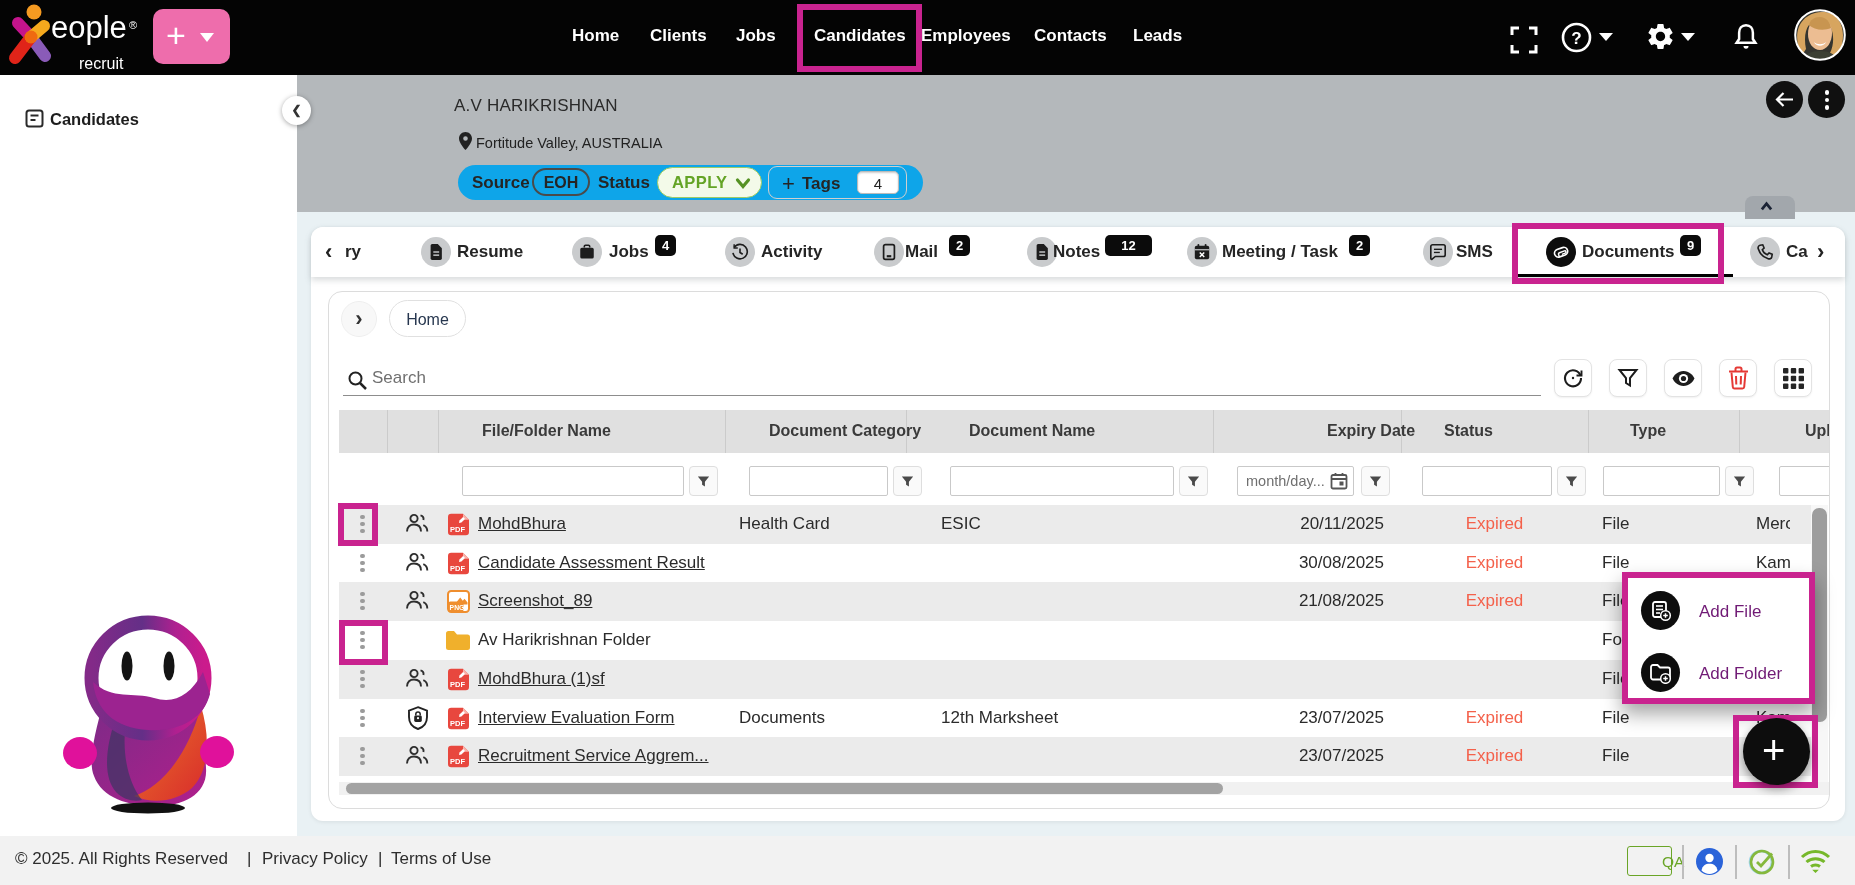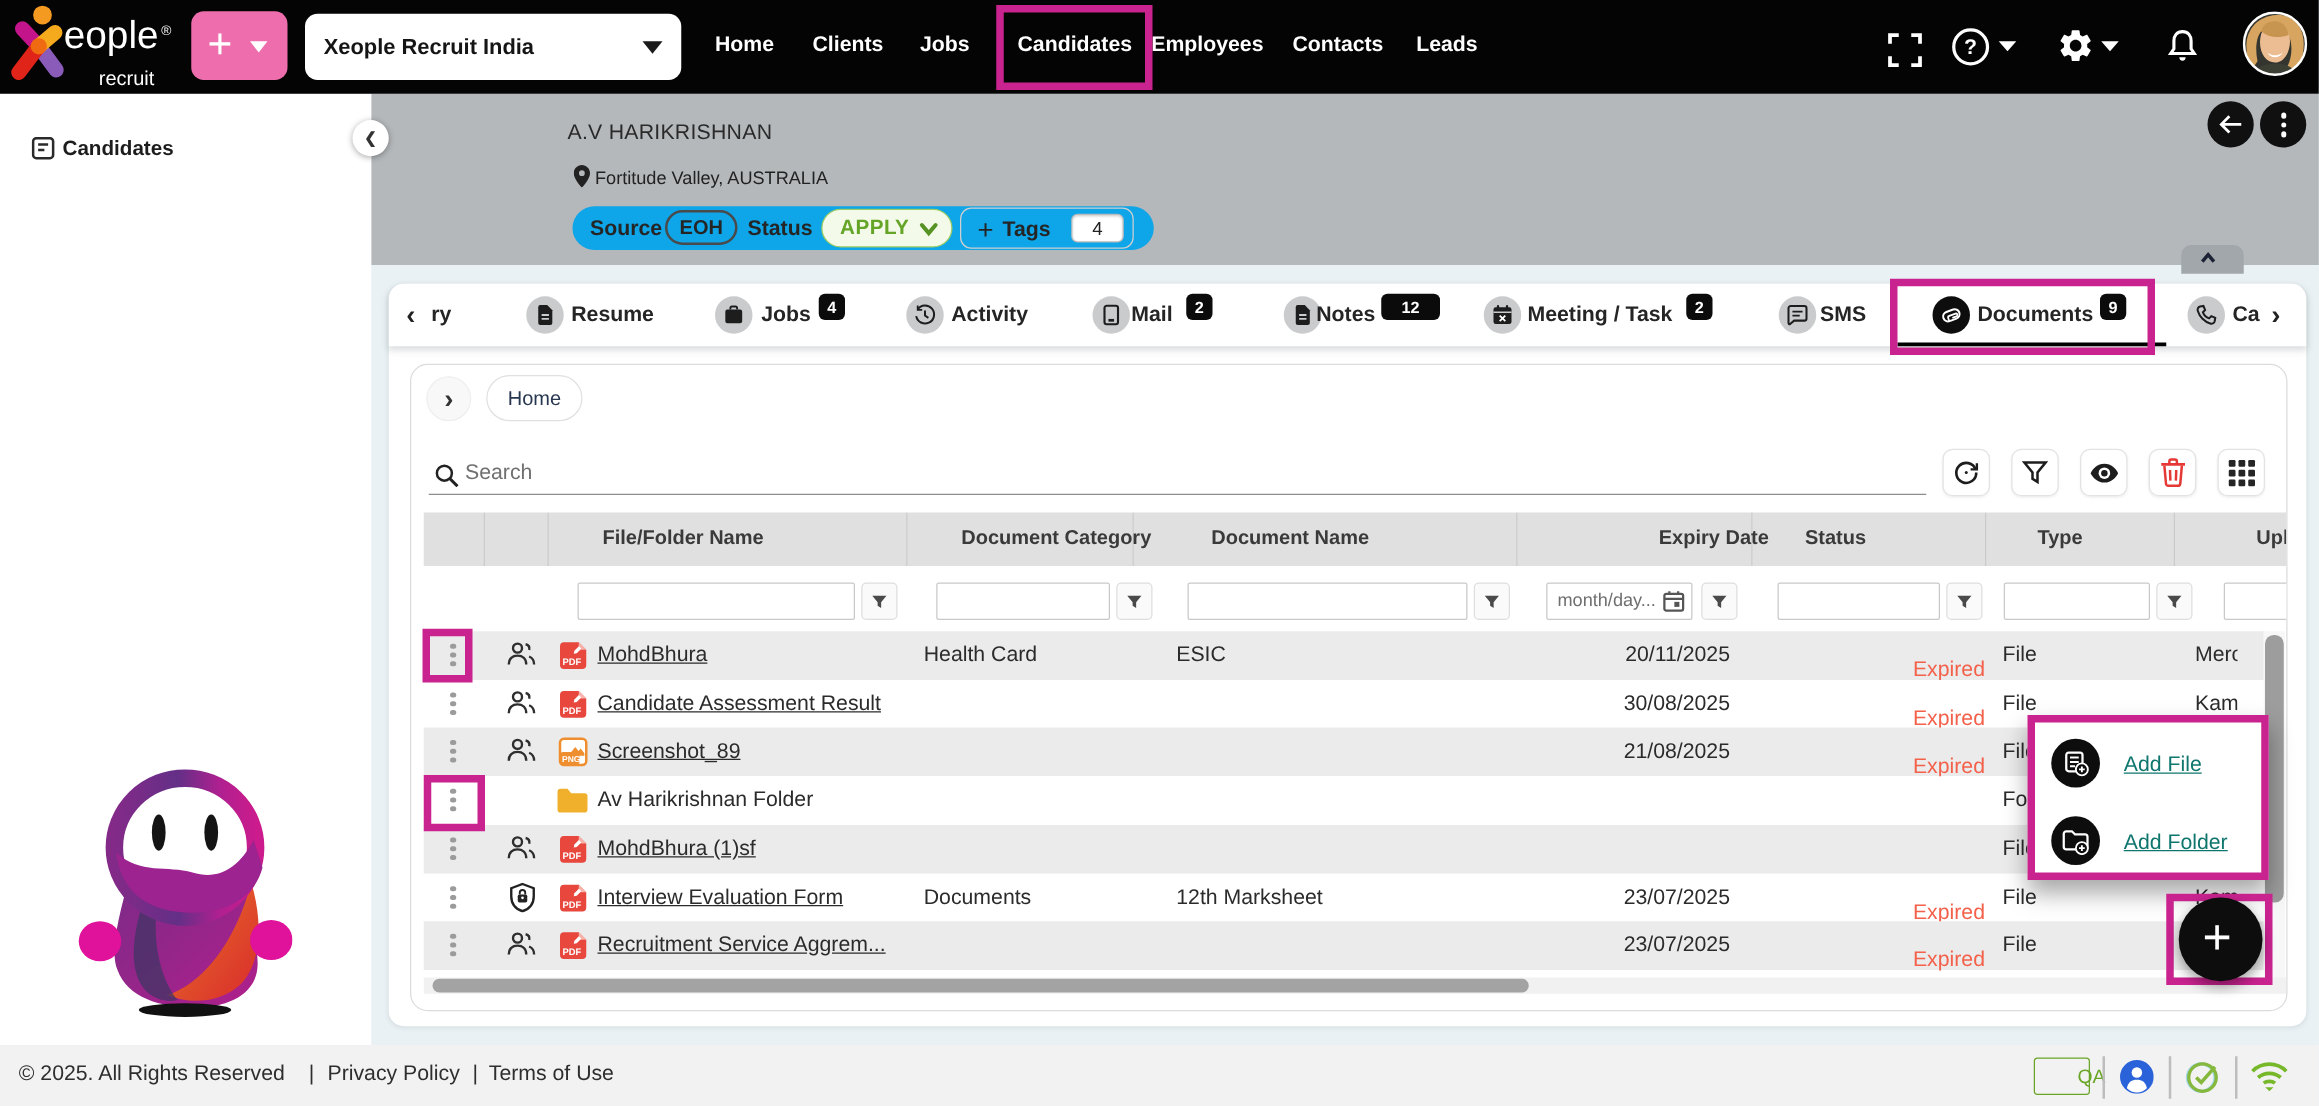--- a/index.html
+++ b/index.html
@@ -66,37 +66,37 @@
 .hlab { position:absolute; top:12px; font-size:16px; font-weight:bold; color:#3a3a3a; white-space:nowrap;margin-left:28px; }
 .hdiv { position:absolute; top:0; width:1px; height:43px; background:#cbcbcb; }
 #tfilter { position:absolute; left:10px; top:161px; width:1490px; height:52px; background:#fff; }
 .fin { position:absolute; top:13px; height:30px; background:#fff; border:1px solid #c9c9c9; border-radius:2px; }
 .fbtn { position:absolute; top:13px; width:29px; height:30px; background:#fafafa; border:1px solid #dedede; border-radius:4px; }
 .trow { position:absolute; left:10px; width:1472px; height:39px; font-size:17px; color:#2b2b2b; }
 .trow .lnk { position:absolute; left:139px; top:9px; text-decoration:underline; white-space:nowrap; }
 .trow .cat { position:absolute; left:400px; top:9px; }
 .trow .dnm { position:absolute; left:602px; top:9px; }
 .trow .exp { position:absolute; right:427px; top:9px; }
-.trow .sta { position:absolute; left:1062px; width:187px; top:9px; text-align:right; color:#f4614b;margin-top:12px; }
+.trow .sta { position:absolute; left:1062px; width:187px; top:9px; text-align:center; color:#f4614b; }
 .trow .typ { position:absolute; left:1263px; top:9px; }
 .trow .upl { position:absolute; left:1417px; top:9px; width:34px; overflow:hidden; white-space:nowrap; }
 .vdots { position:absolute; left:21px; top:7px; }
 .vdots i { display:block; width:4.5px; height:4.5px; border-radius:50%; background:#9b9b9b; margin:2.6px 0; }
 .ricon { position:absolute; left:66px; top:7px; }
 .ficon { position:absolute; left:106px; top:6px; }
 #vscroll { position:absolute; left:1482px; top:213px; width:17px; height:282px; background:#f7f7f7; }
 #vthumb { position:absolute; left:1483px; top:216px; width:15px; height:214px; background:#9d9d9d; border-radius:7px; }
 #hscroll { position:absolute; left:10px; top:490px; width:1490px; height:13px; background:#f1f1f1; }
 #hthumb { position:absolute; left:17px; top:491px; width:877px; height:11px; background:#a3a3a3; border-radius:6px; }
 
 
 .pinkbox { position:absolute; border:6px solid #c9238f; z-index:30; }
 #popup { position:absolute; left:1622px; top:572px; width:193px; height:132px; background:#fff; border:6px solid #c9238f; box-shadow:0 10px 18px rgba(0,0,0,.35); z-index:28; }
 #popup .pico { position:absolute; left:13px; width:39px; height:39px; border-radius:50%; background:#0d0d0d; }
-#popup .ptxt { position:absolute; left:71px; font-size:17px; color:#0f766e;text-decoration:underline; }
+#popup .ptxt { position:absolute; left:71px; font-size:17px; color:#701a75; }
 #fab { position:absolute; left:1743px; top:718px; width:67px; height:67px; border-radius:50%; background:#0d0d0d; z-index:32; box-shadow:0 4px 10px rgba(0,0,0,.4); }
 #fab span { position:absolute; left:19px; top:10px; color:#fff; font-size:40px; font-weight:300; }
 
 
 #footer { position:absolute; left:0; top:836px; width:1855px; height:49px; background:#f2f2f2; z-index:12; }
 #footer .ftxt { position:absolute; top:13px; font-size:17px; color:#2e2e2e; }
 #qa { position:absolute; left:1627px; top:10px; width:45px; height:30px; border:1.5px solid #6aa527; border-radius:3px; color:#6aa527; font-size:15.5px; font-weight:500; text-align:center; line-height:29px;padding-left:34px; }
 .fsep { position:absolute; top:9px; width:1.5px; height:34px; background:#bdbdbd; }
 .fun { width:17px; height:17px; margin:6px auto 0; display:block; }
 .mdy { position:absolute; left:8px; top:6px; font-size:14.5px; color:#6f6f6f; }
@@ -113,24 +113,20 @@
     <line x1="44" y1="26" x2="31" y2="37" stroke="#f5a91d" stroke-width="12" stroke-linecap="round"></line>
     <circle cx="31" cy="37" r="6.5" fill="#ef6a10"></circle>
     <circle cx="34" cy="12" r="7.5" fill="#f59a21"></circle>
   </svg>
   <div id="logo-eople">eople</div>
   <div id="logo-r">®</div>
   <div id="logo-recruit">recruit</div>
   <div id="plusbtn">
       <span class="pl">+</span>
       <span class="crt"></span>
-    </div>
-  <div id="orgsel">
-      <span>Xeople Recruit India</span>
-      <div class="crt"></div>
     </div>
   <div class="navitem" style="left:572px">Home</div>
   <div class="navitem" style="left:650px">Clients</div>
   <div class="navitem" style="left:736px">Jobs</div>
   <div class="navitem" style="left:814px">Candidates</div>
   <div class="navitem" style="left:921px">Employees</div>
   <div class="navitem" style="left:1034px">Contacts</div>
   <div class="navitem" style="left:1133px">Leads</div>
 
   <svg class="abs" style="left:1510px;top:26px" width="28" height="28" viewBox="0 0 28 28" fill="none" stroke="#fff" stroke-width="3">

